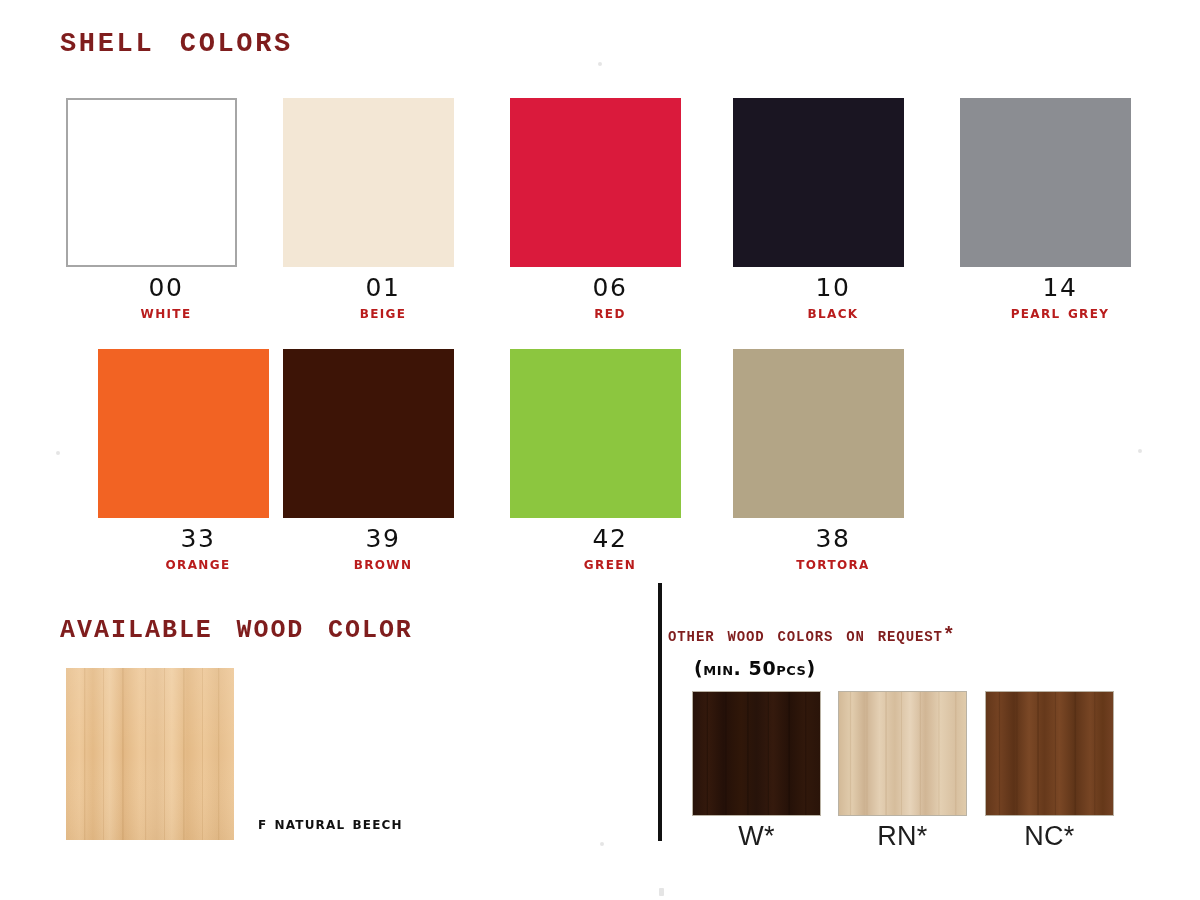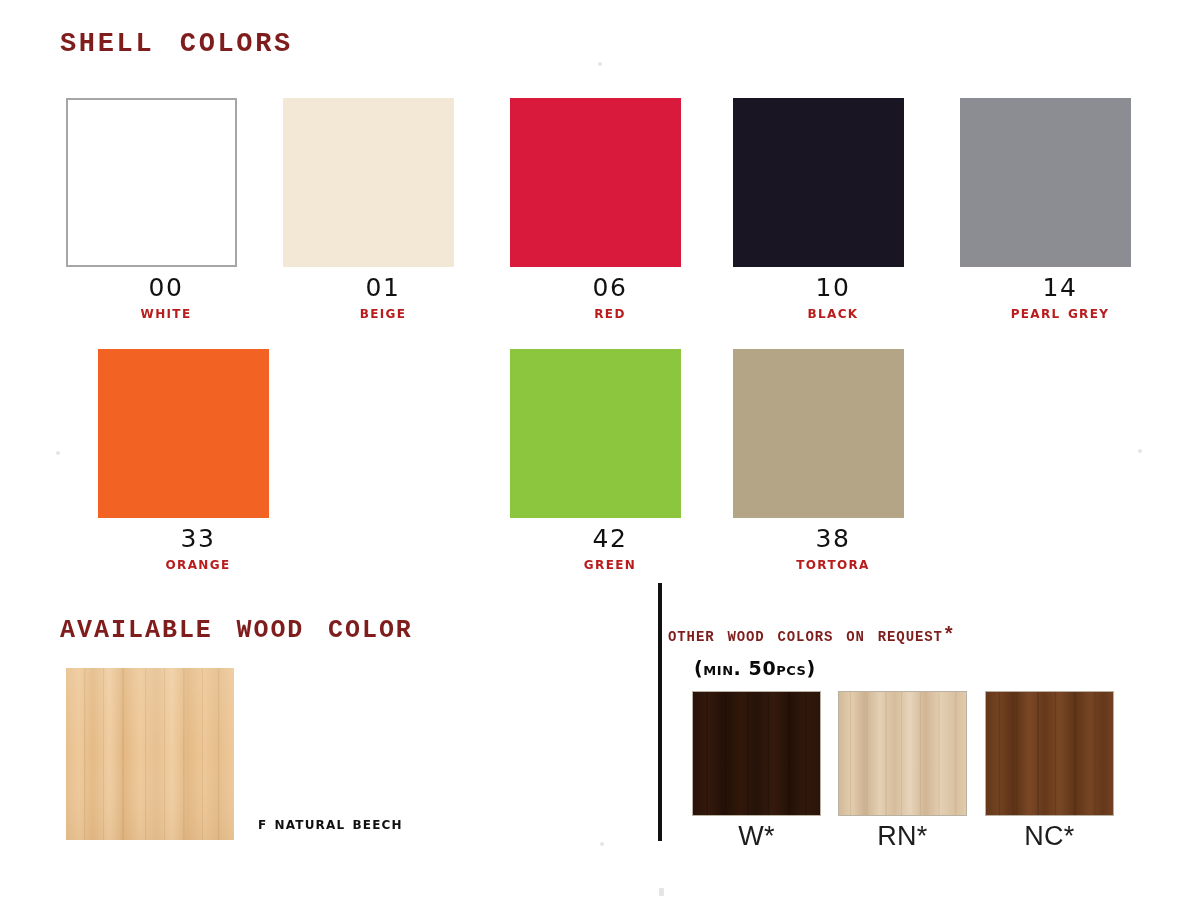--- a/index.html
+++ b/index.html
@@ -211,20 +211,25 @@
     <div class="swatch-code">14</div>
     <div class="swatch-name">Pearl Grey</div>
   </div>
 
   <div class="swatch-cell" style="left:66px; top:349px;margin-left:32px;">
     <span class="swatch-chip" style="background:#f26323;"></span>
     <div class="swatch-code">33</div>
     <div class="swatch-name">Orange</div>
   </div>
 
+  <div class="swatch-cell" style="left:283px; top:349px;">
+    <span class="swatch-chip" style="background:#3d1406;"></span>
+    <div class="swatch-code">39</div>
+    <div class="swatch-name">Brown</div>
+  </div>
 
   <div class="swatch-cell" style="left:510px; top:349px;">
     <span class="swatch-chip" style="background:#8cc63f;"></span>
     <div class="swatch-code">42</div>
     <div class="swatch-name">Green</div>
   </div>
 
   <div class="swatch-cell" style="left:733px; top:349px;">
     <span class="swatch-chip" style="background:#b3a586;"></span>
     <div class="swatch-code">38</div>

